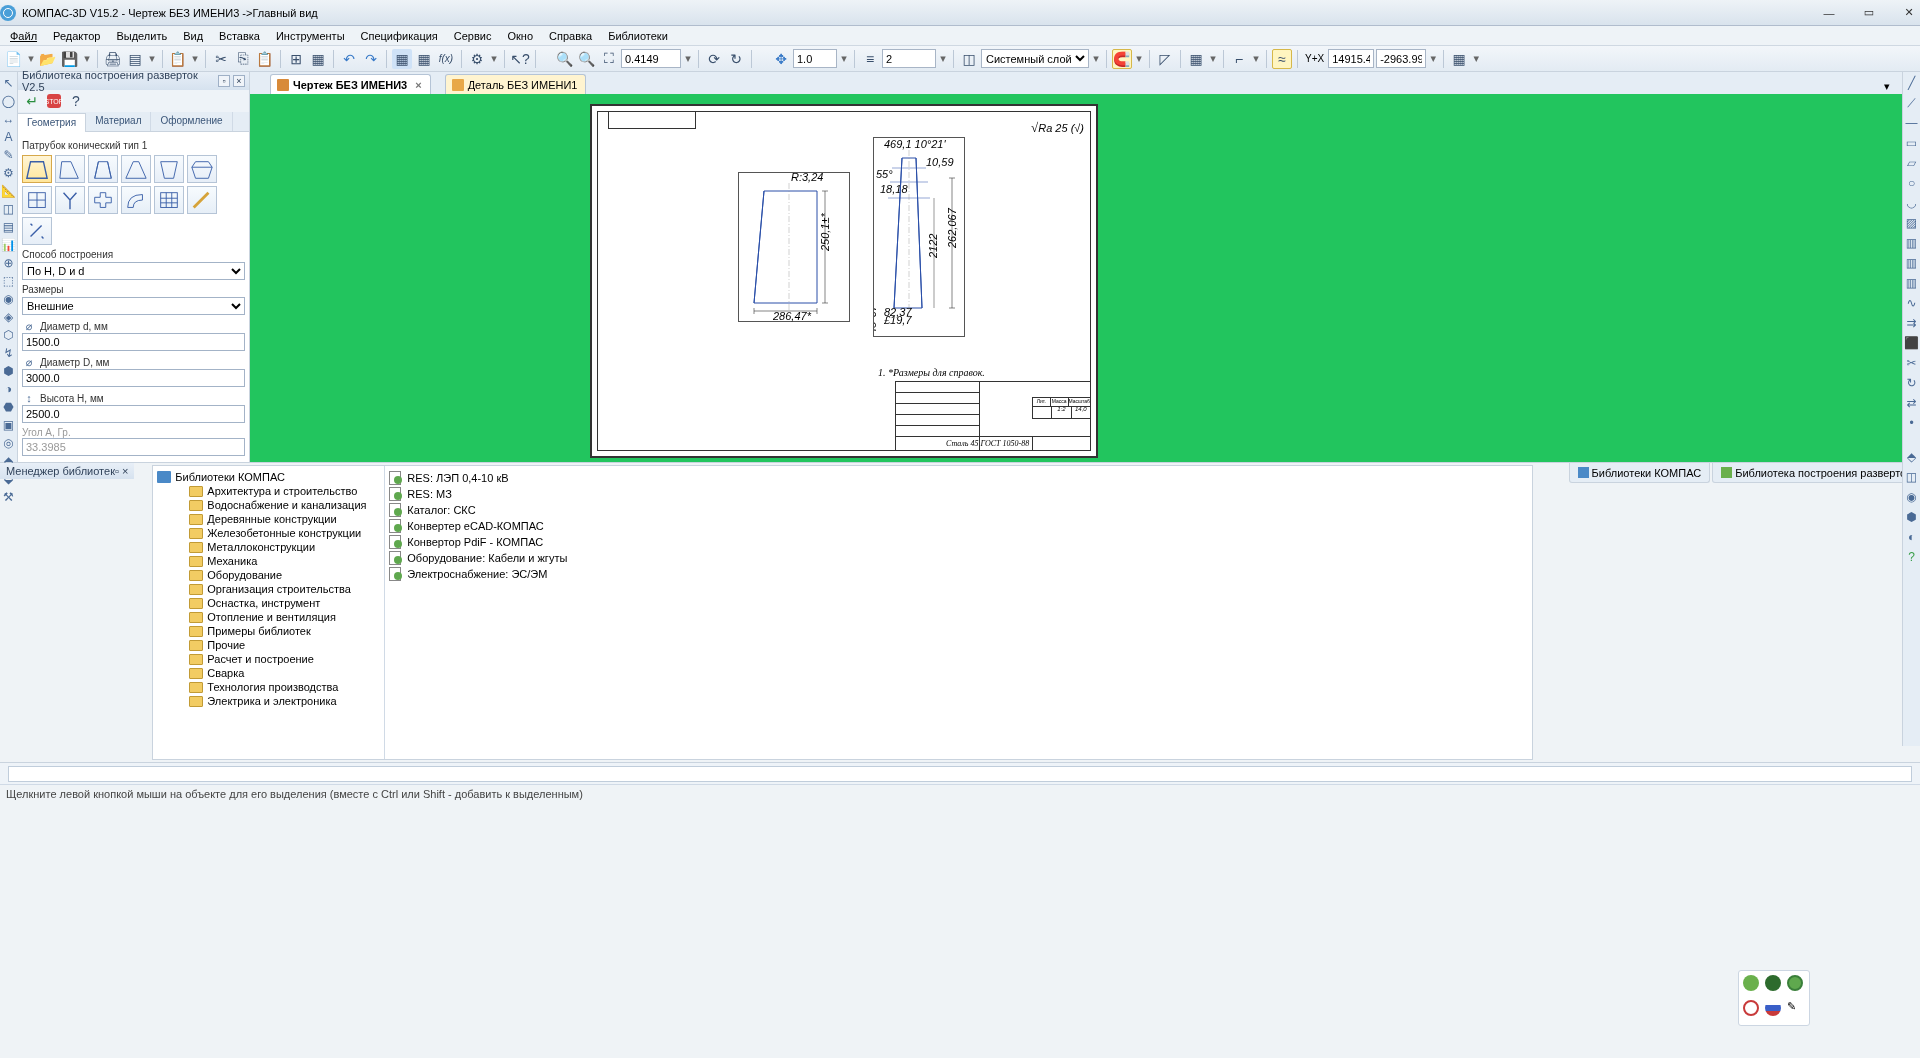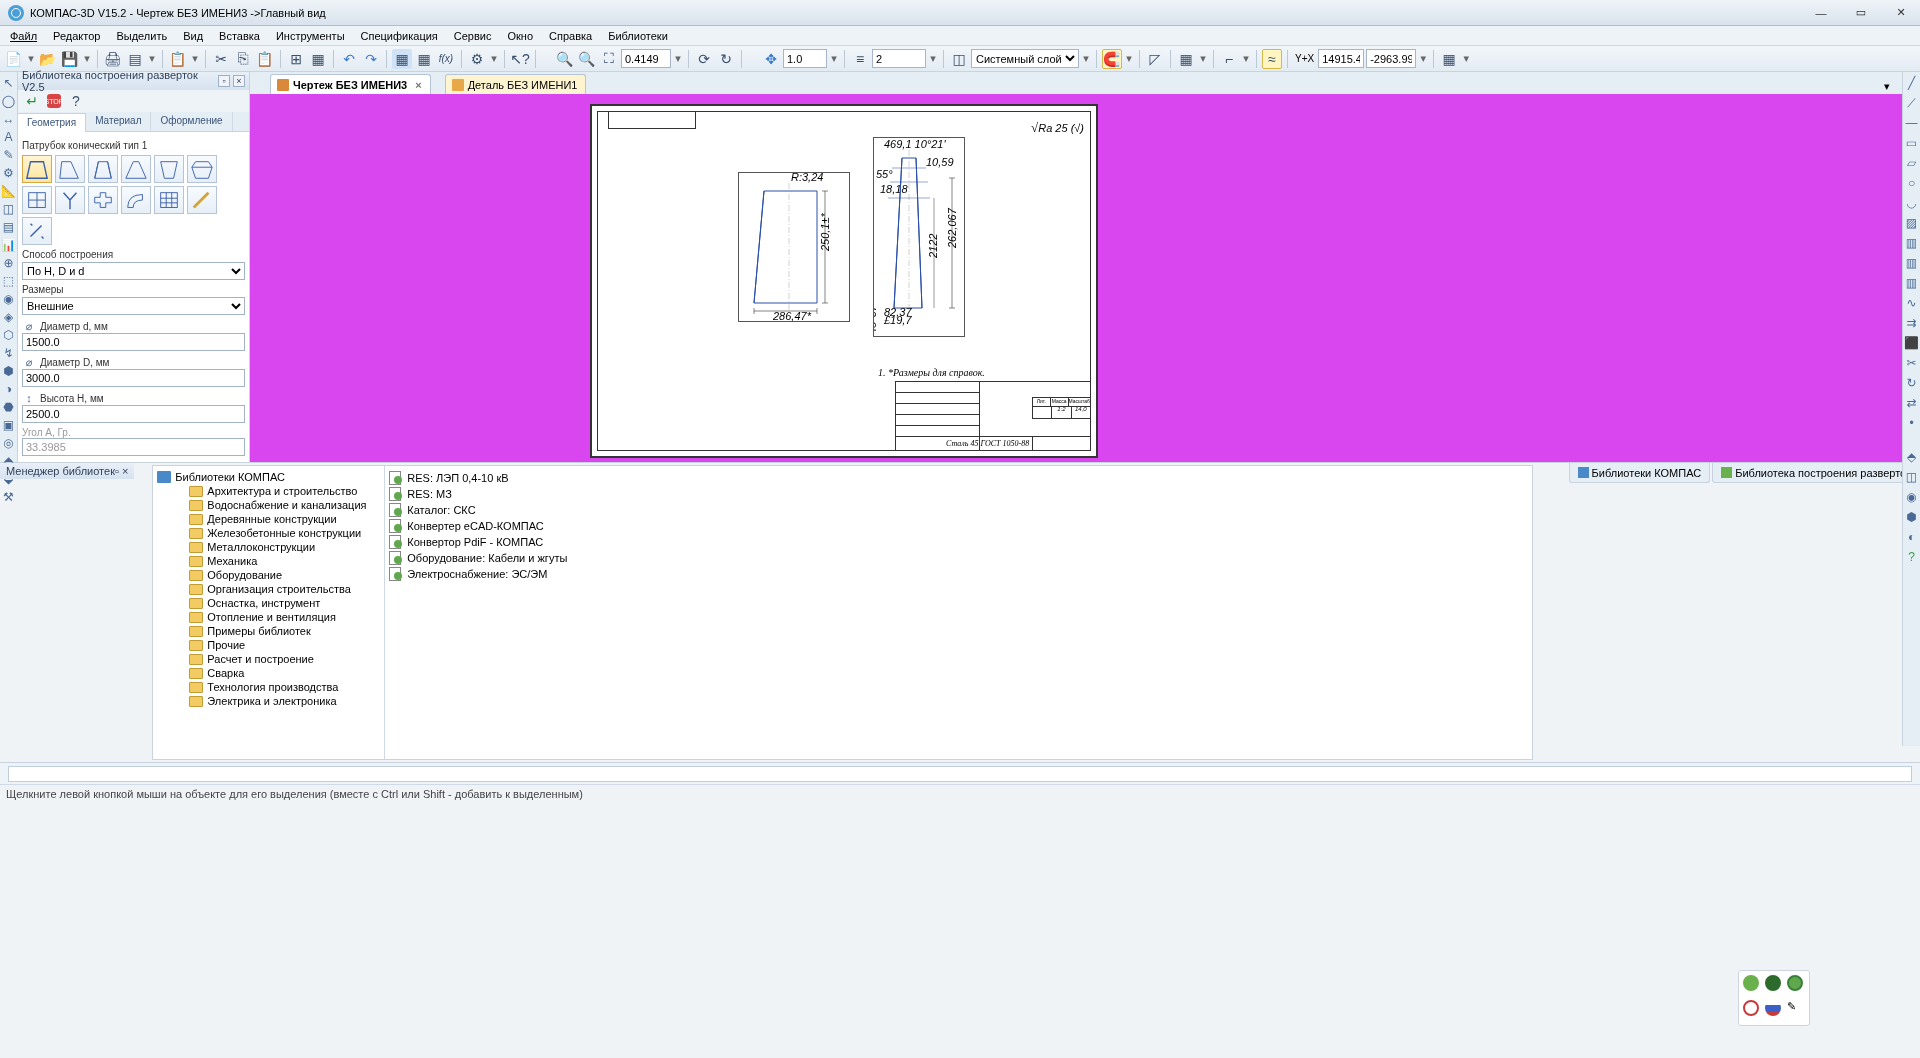--- a/index.html
+++ b/index.html
@@ -1,17 +1,17 @@
 <!DOCTYPE html>
 <html><head>
 <meta charset="utf-8">
 <style>
 *{box-sizing:border-box;margin:0;padding:0;font-family:Tahoma,Verdana,sans-serif;font-size:11px;user-select:none}
 body{width:1920px;height:1058px;background:#eff3f6;overflow:hidden;position:relative}
-.titlebar{height:26px;background:linear-gradient(#eef3f7,#d9e3ed);display:flex;align-items:center;padding:0 8px;border-bottom:1px solid #b0bccd}
+.titlebar{height:26px;background:linear-gradient(#eef3f7,#d9e3ed);display:flex;align-items:center;padding:0 0;border-bottom:1px solid #b0bccd}
 .app-icon{width:16px;height:16px;background:#4a9fd8;border-radius:50%;margin-right:6px;position:relative}
 .app-icon::after{content:"";position:absolute;inset:3px;border:1.5px solid #fff;border-radius:50%}
 .win-btns{margin-left:auto;display:flex;gap:18px}
 .win-btn{width:22px;height:14px;display:flex;align-items:center;justify-content:center;cursor:pointer;color:#333}
 .menubar{height:20px;background:#eef3f7;display:flex;align-items:center;padding:0 2px;border-bottom:1px solid #cfd8e2}
 .menu-item{padding:2px 8px;cursor:pointer}
 .menu-item u{text-decoration:underline}
 .toolbar{height:26px;background:linear-gradient(#f2f6fa,#e3ebf3);display:flex;align-items:center;padding:0 4px;border-bottom:1px solid #c9d3de;gap:2px}
 .tb-btn{width:20px;height:20px;display:flex;align-items:center;justify-content:center;cursor:pointer;border-radius:2px;font-size:14px;color:#394f6c}
 .tb-sep{width:1px;height:18px;background:#bcc8d6;margin:0 3px}
@@ -40,21 +40,21 @@
 .ig-btn svg{position:absolute;inset:2px}
 .disabled-f{color:#999}
 .main-area{flex:1;background:#fff;position:relative;display:flex;flex-direction:column}
 .doc-tabs{height:22px;background:#e5edf5;display:flex;align-items:flex-end;padding-left:10px}
 .dtab{height:20px;padding:3px 8px 3px 6px;background:#f4f8fc;border:1px solid #b5c4d6;border-bottom:none;border-radius:3px 3px 0 0;margin-right:14px;display:flex;align-items:center;gap:4px;font-size:10px;cursor:pointer}
 .dtab .dico{width:12px;height:12px;background:#d88a3a;border-radius:1px}
 .dtab .dclose{margin-left:4px;cursor:pointer;color:#777}
 .dtab.active{background:#fff;font-weight:bold}
 .dtab.inactive{background:#fff4d0}
 .doc-tab-end{margin-left:auto;width:14px;height:14px;margin-right:4px;cursor:pointer}
-.canvas{flex:1;background:#d946ef;position:relative;overflow:hidden}
+.canvas{flex:1;background:#22c55e;position:relative;overflow:hidden}
 .sheet{position:absolute;left:340px;top:10px;width:508px;height:354px;border:2px solid #333;background:#fff}
 .sheet-inner{position:absolute;inset:5px;border:1px solid #333}
 .tbox-tl{position:absolute;left:10px;top:-1px;width:88px;height:18px;border:1px solid #333;border-top:none}
 .ra{position:absolute;right:6px;top:8px;font-style:italic;font-size:13px;font-family:serif}
 .dwg1{position:absolute;left:140px;top:60px;width:112px;height:150px;border:1px solid #555;background:#fff}
 .dwg2{position:absolute;left:275px;top:25px;width:92px;height:200px;border:1px solid #555;background:#fff}
 .dwg3{position:absolute;left:130px;top:240px;width:120px;height:70px}
 .note1{position:absolute;left:280px;top:255px;font-style:italic;font-size:10px;font-family:serif}
 .titleblock{position:absolute;right:-1px;bottom:-1px;width:196px;height:70px;border:1px solid #333}
 .tb-left{position:absolute;left:0;top:0;width:84px;height:100%;border-right:1px solid #333}
@@ -144,21 +144,21 @@
   <div class="tb-sep"></div>
   <div class="tb-btn">⚙</div>
     <div class="tb-dd">▾</div>
   <div class="tb-sep"></div>
   <div class="tb-btn">↖?</div>
   <div class="tb-sep"></div>
   <div style="width:12px"></div>
   <div class="tb-btn">🔍</div>
   <div class="tb-btn">🔍</div>
   <div class="tb-btn">⛶</div>
-  <input class="tb-input" style="width: 50px;" value="0.4149">
+  <input class="tb-input" style="width: 60px;" value="0.4149">
   <div class="tb-dd">▾</div>
   <div class="tb-sep"></div>
   <div class="tb-btn">⟳</div>
   <div class="tb-btn">↻</div>
   <div class="tb-sep"></div>
   <div style="width:12px"></div>
   <div class="tb-btn" style="color:#3a7bc8">✥</div>
   <input class="tb-input" style="width: 44px;" value="1.0">
   <div class="tb-dd">▾</div>
   <div class="tb-sep"></div>

